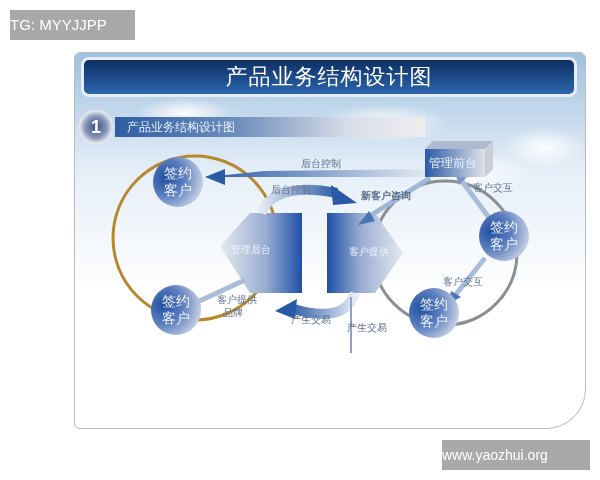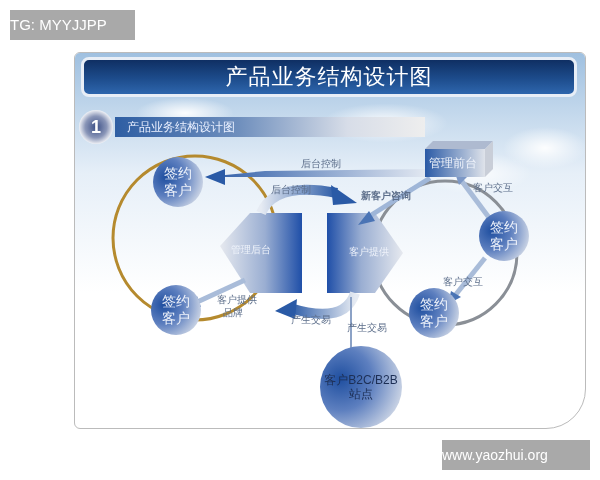--- a/index.html
+++ b/index.html
@@ -112,26 +112,20 @@
 客户</span>
   </div>
   <div class="circle" style="left:404px;top:158px;width:50px;height:50px;">
     <span class="ctext" style="white-space:pre">签约
 客户</span>
   </div>
   <div class="circle" style="left:334px;top:235px;width:50px;height:50px;">
     <span class="ctext" style="white-space:pre">签约
 客户</span>
   </div>
-  <div class="circle" style="left:245px;top:293px;width:82px;height:82px;">
-    <div>
-      <div style="font-size:12px;color:#1d2f55;">客户B2C/B2B</div>
-      <div style="font-size:12px;color:#1d2f55;">站点</div>
-    </div>
-  </div>
 
   <div class="lbl" style="left:156px;top:190px;color:#eef2fa;">管理后台</div>
   <div class="lbl" style="left:274px;top:192px;color:#eef2fa;">客户提供</div>
   <div class="lbl" style="left:354px;top:102px;font-size:12px;color:#eef2fa;">管理前台</div>
 
   <div class="lbl" style="left:226px;top:104px;">后台控制</div>
   <div class="lbl" style="left:196px;top:130px;">后台控制</div>
   <div class="lbl" style="left:286px;top:136px;font-weight:bold;">新客户咨询</div>
   <div class="lbl" style="left:398px;top:128px;">客户交互</div>
   <div class="lbl" style="left:368px;top:222px;">客户交互</div>

